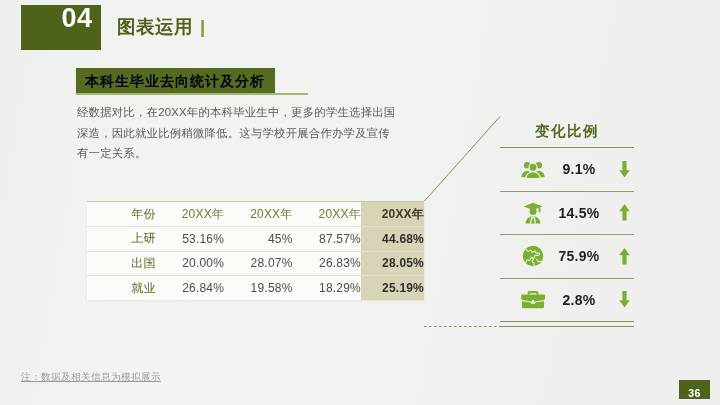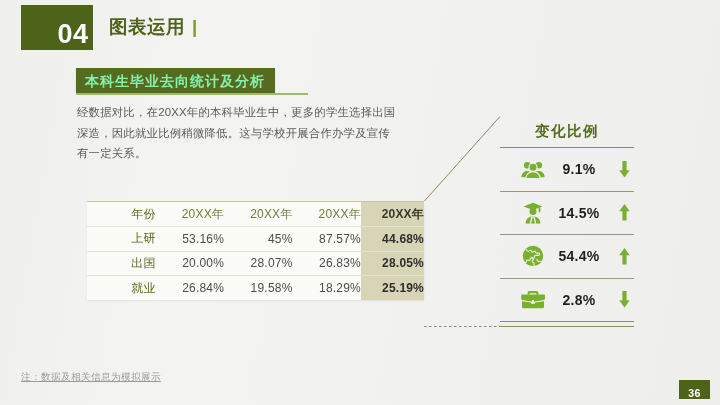--- a/index.html
+++ b/index.html
@@ -28,24 +28,24 @@
 
   
   #header-group {
     position: absolute;
     left: 21px; top: 5px;
     height: 45px;
     display: flex;
     align-items: stretch;
   }
   #section-number-box {
-    width: 72px;
+    width: 80px;
     background: #4d6319;
     display: flex;
-    align-items: flex-end;
+    align-items: flex-start;
     justify-content: center;
     padding-left: 32px;
   }
   #section-number {
     color: #ffffff;
     font-size: 27px;
     font-weight: bold;
     letter-spacing: 0.5px;
     line-height: 1;
     padding-bottom: 2px;
@@ -77,21 +77,21 @@
     position: absolute;
     left: 76px; top: 68px;
     height: 25px;
     background: #556b20;
     padding: 0 10px 0 9px;
     display: flex;
     align-items: center;
     box-shadow: 0 1px 2px rgba(0,0,0,0.10);
   }
   #subtitle-ribbon-text {
-    color: #86efac;
+    color: #000000;
     font-size: 14px;
     font-weight: bold;
     letter-spacing: 1px;
     line-height: 1;
   }
   #subtitle-underline {
     position: absolute;
     left: 76px; top: 93px;
     width: 232px; height: 2px;
     background: #9fba6b;
@@ -365,21 +365,21 @@
           <path d="M4.0 4.6c1.2.4 1.0 1.6 2.2 1.7 1.4.1 1.0-1.3 2.4-1.0.9.2.6 1.6 1.8 1.8
                    1.4.2 1.4-1.5 2.6-1.0.9.4.3 1.9 1.5 2.2 1.1.3 1.8-.7 2.6-.2.9.5.3 2.0-.7 2.3
                    -1.3.4-2.3-.6-3.3 0-1.0.6-.2 2.0-1.2 2.6-1.1.7-2.1-.6-3.1 0
                    -.9.5-.3 1.8-1.2 2.3-1.0.5-1.9-.6-2.7-.1-.8.5-.2 1.8-1.0 2.3
                    -.5.3-1.1.1-1.5-.2" fill="none" stroke="#e9efdd" stroke-width="1.15" stroke-linecap="round"></path>
           <path d="M11.8 21.0c-.4-1.0.7-1.6.4-2.6-.3-1.1-1.8-.8-2.0-1.9-.2-1.0 1.2-1.3 1.1-2.3
                    -.1-1.1-1.6-1.0-1.6-2.1" fill="none" stroke="#e9efdd" stroke-width="1.15" stroke-linecap="round"></path>
           <path d="M18.9 16.3c-1.0-.3-1.7.6-2.6.2-.9-.4-.6-1.6-1.5-1.9" fill="none" stroke="#e9efdd" stroke-width="1.15" stroke-linecap="round"></path>
         </svg>
       </span>
-      <span class="row-value">54.4%</span>
+      <span class="row-value">75.9%</span>
       <span class="row-arrow">
         <svg width="11" height="17" viewBox="0 0 11 17">
           <path d="M3.4 16.6h4.2V7.3h3.1L5.5 0 0.2 7.3h3.2z" fill="#7ab02f"></path>
         </svg>
       </span>
     </div>
 
     <div class="panel-row">
       <span class="row-icon">
         <svg width="24" height="19" viewBox="0 0 24 19">

